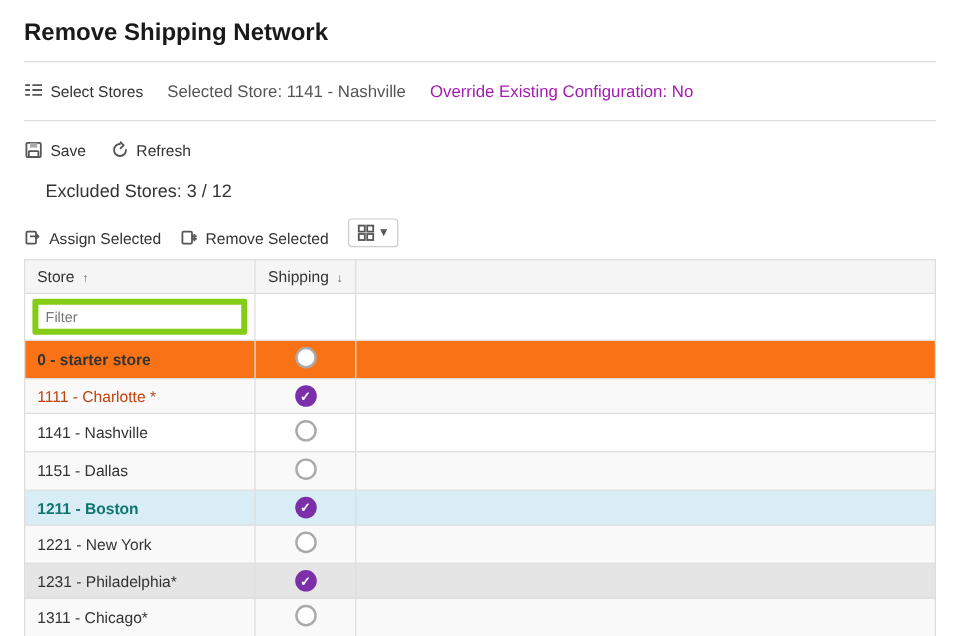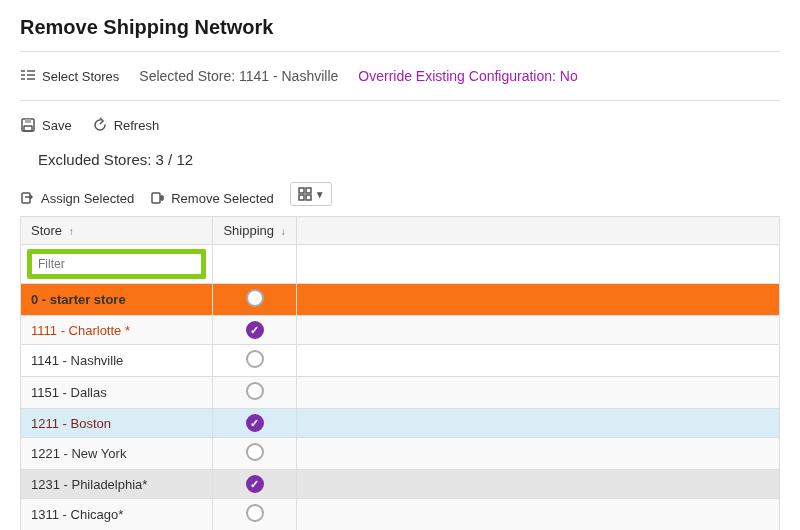--- a/index.html
+++ b/index.html
@@ -292,21 +292,21 @@
           <td><span>1141 - Nashville</span></td>
           <td class="center"><span class="circle-check"></span></td>
           <td></td>
         </tr>
         <tr style="background: rgb(249, 249, 249);">
           <td><span>1151 - Dallas</span></td>
           <td class="center"><span class="circle-check"></span></td>
           <td></td>
         </tr>
         <tr class="row-selected">
-          <td><span style="font-weight: normal; color: #7f1d1d;">1211 - Boston</span></td>
+          <td><span style="font-weight: bold; color: #0f766e;">1211 - Boston</span></td>
           <td class="center"><span class="circle-check checked"></span></td>
           <td style="background: rgb(217, 237, 247);"></td>
         </tr>
         <tr style="background: rgb(249, 249, 249);">
           <td><span>1221 - New York</span></td>
           <td class="center"><span class="circle-check"></span></td>
           <td></td>
         </tr>
         <tr style="background: #e5e5e5;">
           <td><span>1231 - Philadelphia*</span></td>

